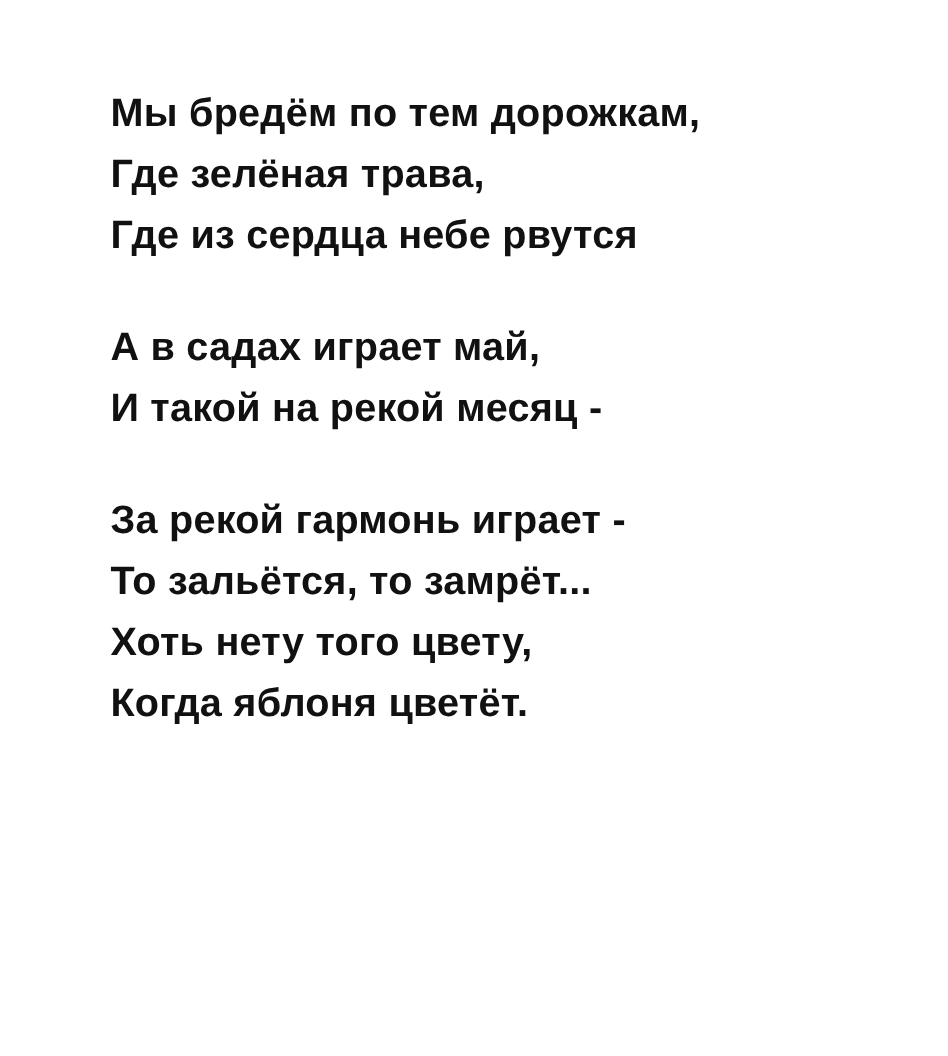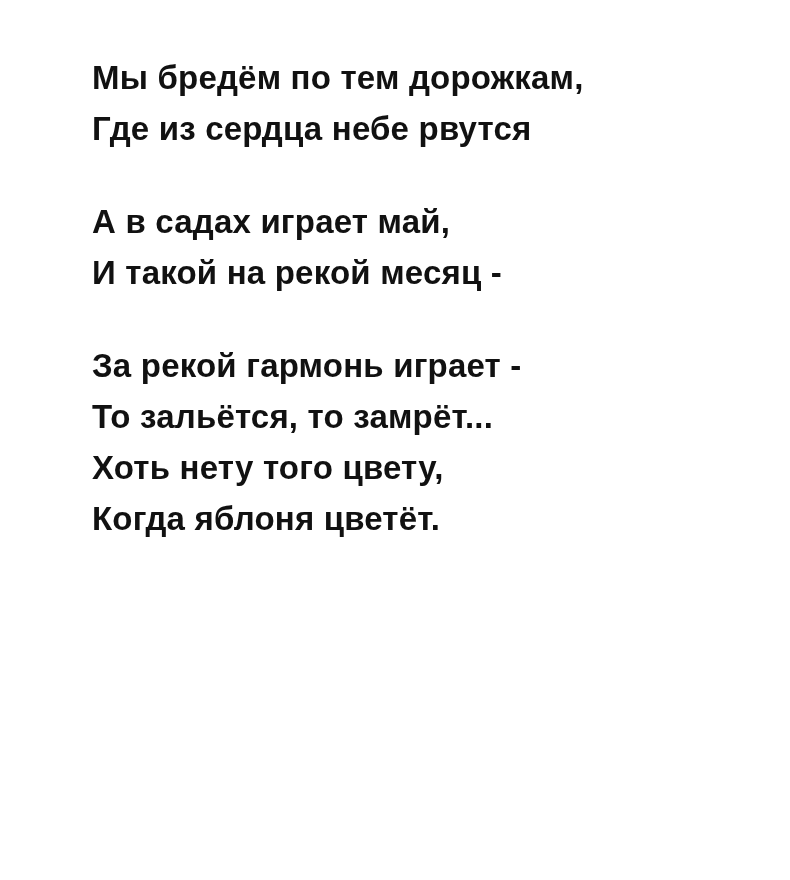--- a/index.html
+++ b/index.html
@@ -10,21 +10,21 @@
     width: 790px;
     height: 880px;
     background: #ffffff;
     font-family: "Liberation Sans", sans-serif;
     overflow: hidden;
   }
   .poem-page {
     width: 790px;
     height: 880px;
     box-sizing: border-box;
-    padding: 52px 40px 40px 92px;
+    padding: 68px 40px 40px 92px;
     background: #ffffff;
   }
   .poem-body {
     display: block;
   }
   .stanza {
     margin: 0 0 42px 0;
   }
   .stanza:last-child {
     margin-bottom: 16px;
@@ -40,20 +40,21 @@
   }
 </style>
 </head>
 <body>
 
 <div class="poem-page">
   <div class="poem-body">
 
     <div class="stanza">
       <div class="poem-line">Мы бредём по тем дорожкам,</div>
+      <div class="poem-line">Где зелёная трава,</div>
       <div class="poem-line">Где из сердца небе рвутся</div>
     </div>
 
     <div class="stanza">
       <div class="poem-line">А в садах играет май,</div>
       <div class="poem-line">И такой на рекой месяц -</div>
     </div>
 
     <div class="stanza">
       <div class="poem-line">За рекой гармонь играет -</div>

